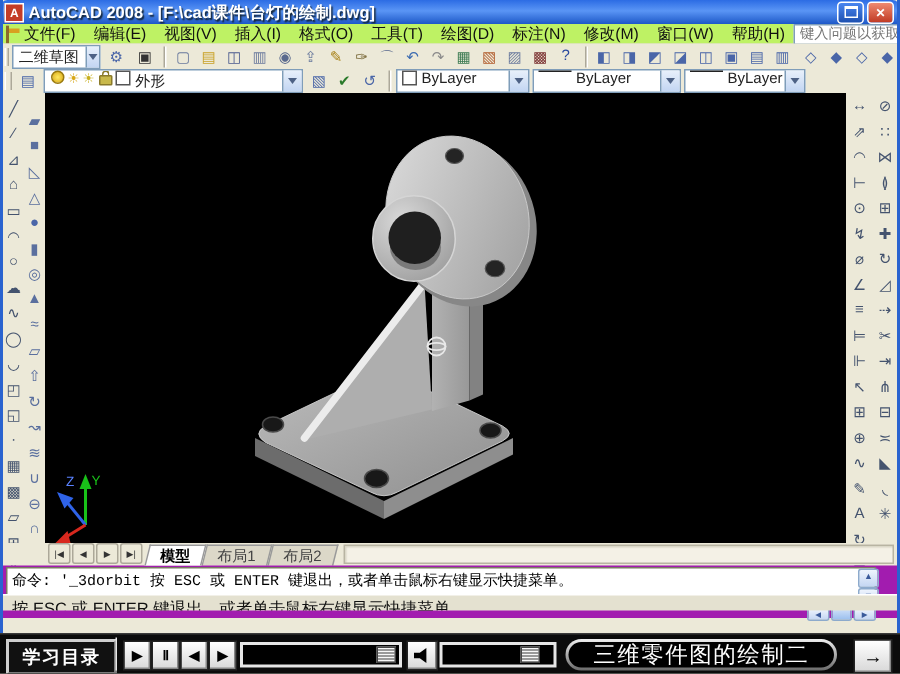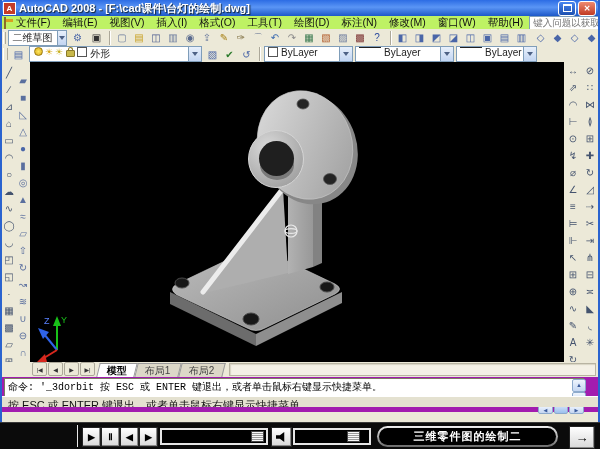--- a/index.html
+++ b/index.html
@@ -99,21 +99,21 @@
   .pdiv{position:absolute;left:77px;top:2px;width:1px;height:22px;background:#e8e8e8;}
   .slider{position:absolute;height:13px;background:#000;border:2px solid #e6e6e6;}
   .shandle{position:absolute;top:1px;width:11px;height:9px;background:#f0f0f0;border:1px solid #444;
     background-image:repeating-linear-gradient(180deg,#f8f8f8 0 1px,#9a9a9a 1px 2px);}
   .speaker{position:absolute;left:271px;top:4px;width:19px;height:18px;}
   .spk{width:11px;height:10px;background:#000;
     clip-path:polygon(0 32%,35% 32%,75% 0,75% 100%,35% 68%,0 68%);}
   .capsule{position:absolute;left:377px;top:3px;width:181px;height:21px;border-radius:11px;
     background:linear-gradient(180deg,#efefef,#6a6a6a);padding:2px;box-sizing:border-box;}
   .capinner{width:100%;height:100%;background:#000;border-radius:9px;display:flex;
-    align-items:center;justify-content:center;color:#fff;font-size:11px;font-weight:bold;letter-spacing:1px;}
+    align-items:center;justify-content:center;color:#fff;font-size:15px;font-weight:normal;letter-spacing:1px;}
   .arrowbtn{left:569px;top:3px;width:24px;height:21px;font-size:13px;}
   
   .wedge-l{left:0;top:0;width:2px;height:422px;background:#2a63cf;}
   .wedge-r{left:598px;top:0;width:2px;height:422px;background:#2a63cf;}
 </style>
 </head>
 <body>
 
 <div id="win">
 
@@ -409,20 +409,21 @@
       <span class="hthumb"></span>
       <span class="sbtn">▶</span>
     </div>
   </div>
 
   <div class="abs statusclip">
     <span>按 ESC 或 ENTER 键退出，或者单击鼠标右键显示快捷菜单。</span>
   </div>
 
   <div class="abs player">
+    <span class="tocbtn">学习目录</span>
     <span class="pdiv"></span>
     <span class="pbtn" style="left:82px;top:4px;width:17px;height:18px;">▶</span>
     <span class="pbtn" style="left:101px;top:4px;width:17px;height:18px;">Ⅱ</span>
     <span class="pbtn" style="left:120px;top:4px;width:17px;height:18px;">◀</span>
     <span class="pbtn" style="left:139px;top:4px;width:17px;height:18px;">▶</span>
     <span class="slider" style="left:160px;top:5px;width:104px;">
       <span class="shandle" style="right:2px;"></span>
     </span>
     <span class="speaker pbtn">
         <span class="spk"></span>

